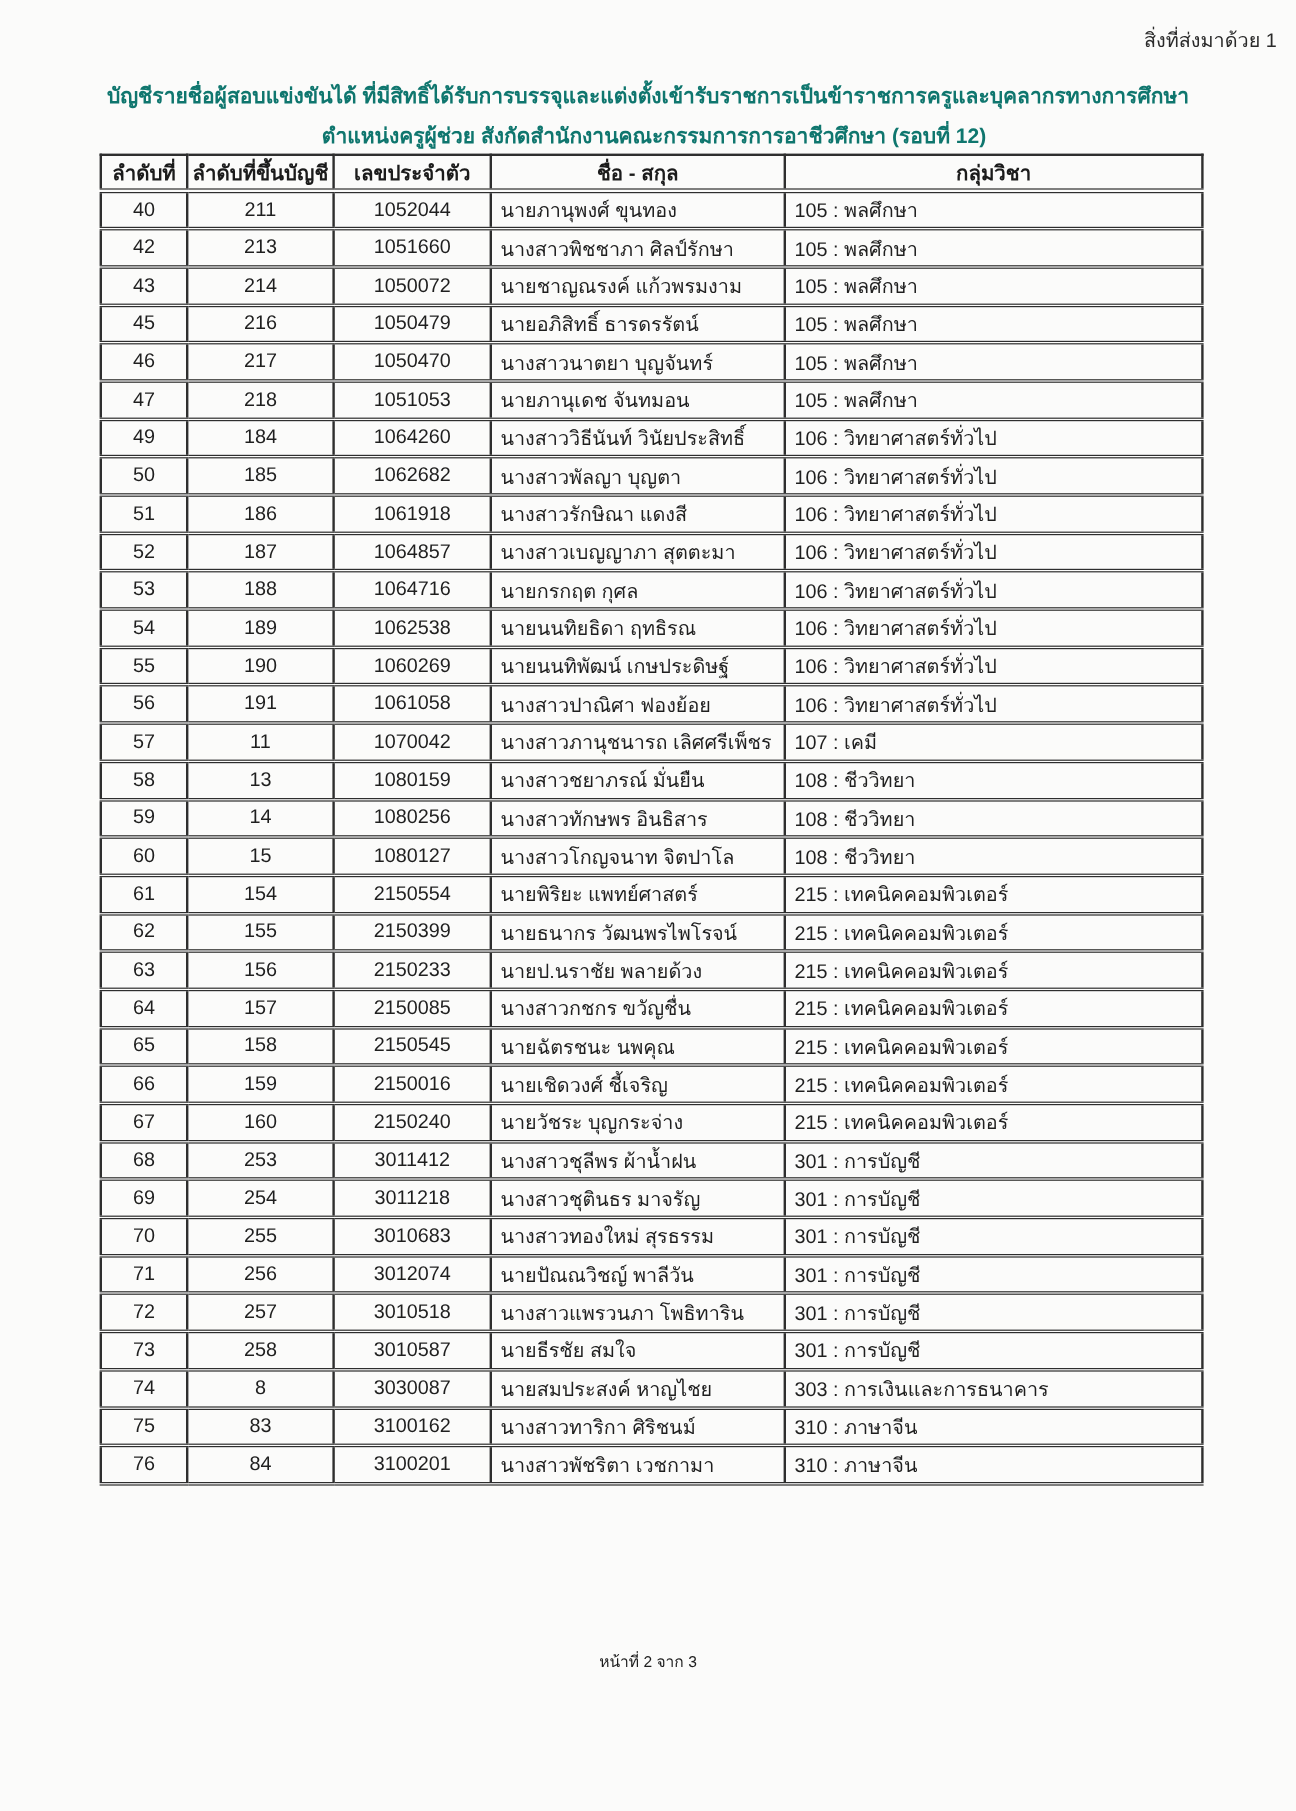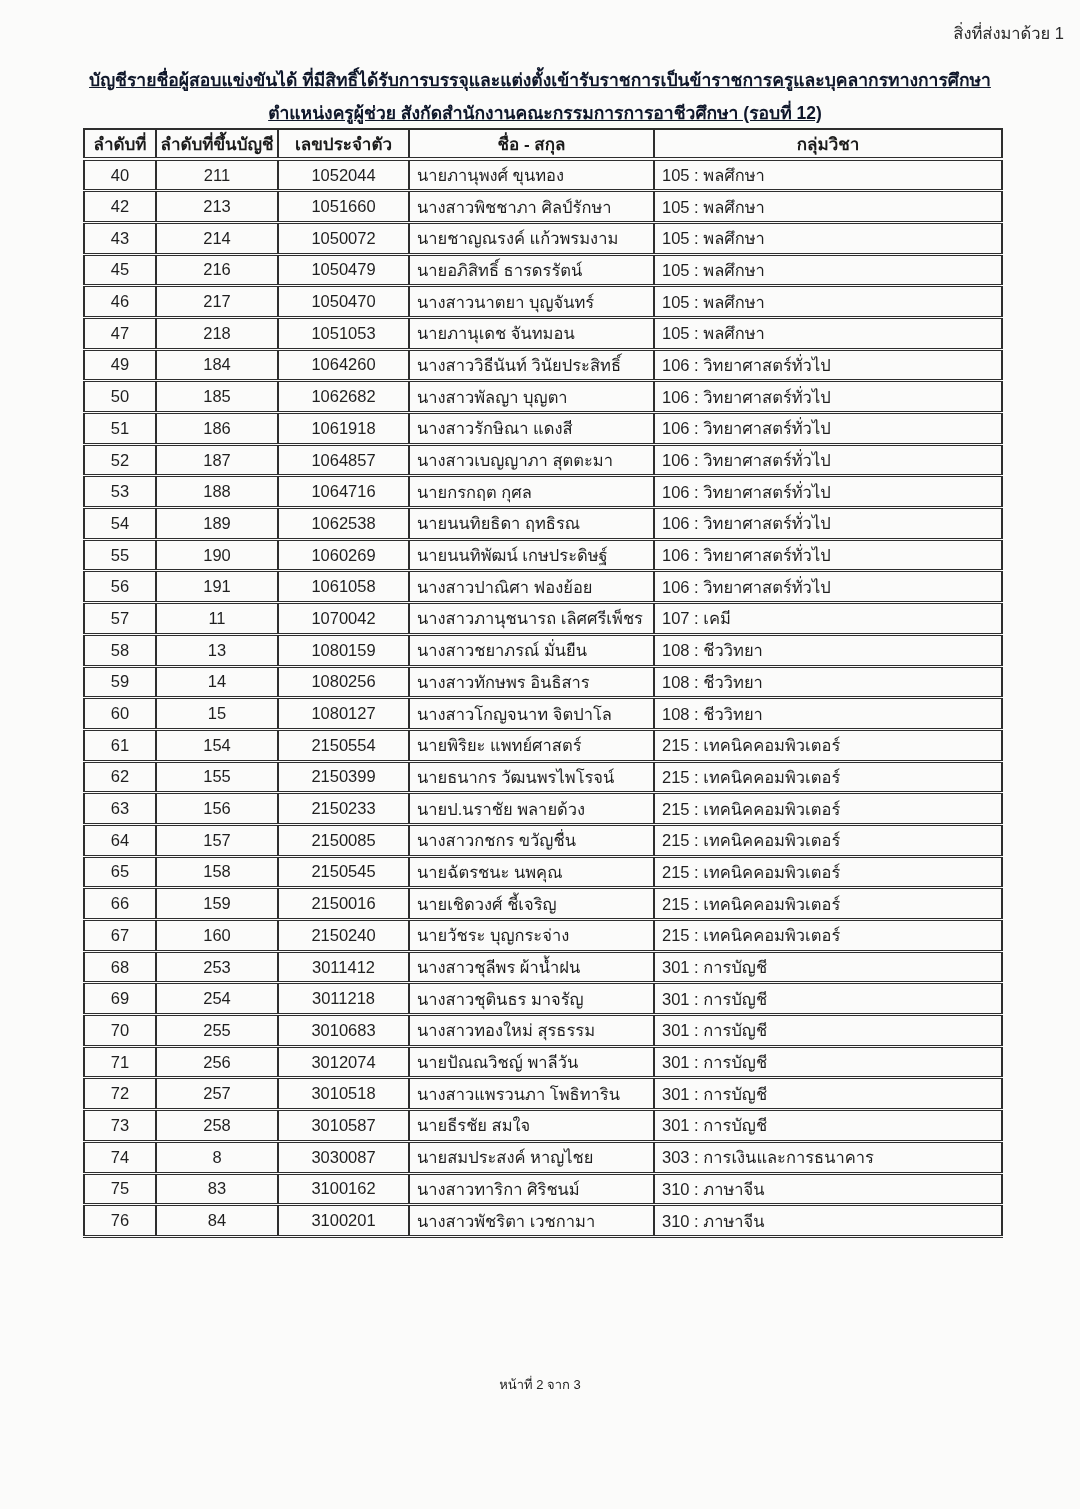--- a/index.html
+++ b/index.html
@@ -23,23 +23,22 @@
   .title-block {
     position: absolute;
     top: 72px;
     left: 0;
     width: 100%;
     text-align: center;
   }
   .title-line {
     font-size: 17.5px;
     font-weight: bold;
-    color: #0f172a;
+    color: #0f766e;
     line-height: 1.0;
-    text-decoration: underline;
   }
   .title-line + .title-line { margin-top: 15px; margin-left: 10px; }
   .doc-table {
     position: absolute;
     top: 128px;
     left: 83px;
     width: 918px;
     border-collapse: collapse;
     table-layout: fixed;
     background: transparent;

